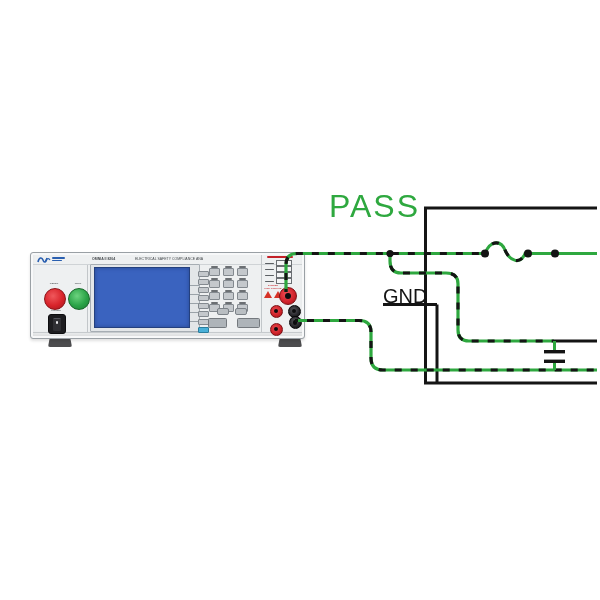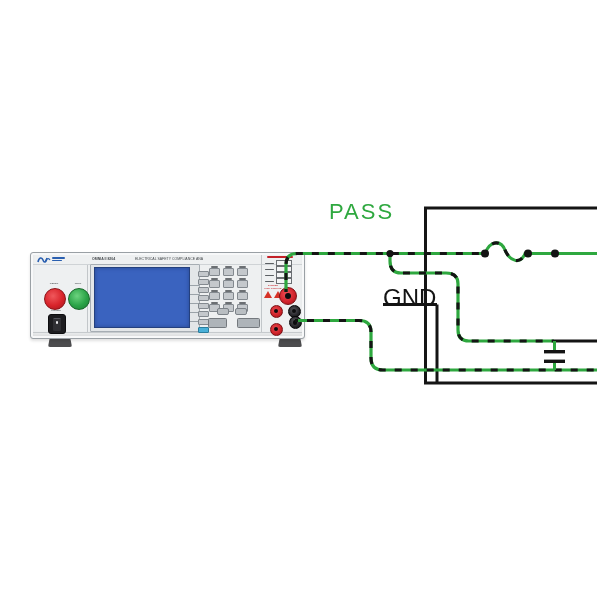--- a/index.html
+++ b/index.html
@@ -1,23 +1,23 @@
 <!DOCTYPE html>
 <html><head>
 <meta charset="utf-8">
 <style>
   html,body{margin:0;padding:0;background:#fff;}
   #stage{position:relative;width:600px;height:600px;background:#fff;overflow:hidden;
          font-family:"Liberation Sans",sans-serif;}
   .abs{position:absolute;}
 
   
-  #pass-label{left:329px;top:201px;font-size:22px;line-height:1;color:#2ea83f;
+  #pass-label{left:329px;top:190px;font-size:32px;line-height:1;color:#2ea83f;
               letter-spacing:2px;font-weight:400;}
-  #gnd-label{left:383px;top:286px;font-size:24px;line-height:1;color:#141414;font-weight:400;}
+  #gnd-label{left:383px;top:286px;font-size:20px;line-height:1;color:#141414;font-weight:400;}
 
   
   #device{left:30px;top:252px;width:273px;height:85px;background:#eef0f1;
           border:1px solid #9aa0a5;border-radius:3px;
           box-shadow:inset 0 0 0 2px #f7f8f9, inset 0 -3px 5px rgba(0,0,0,.10), 0 2px 3px rgba(0,0,0,.12);}
   .seam{left:2px;top:11px;width:269px;height:1px;background:#cfd3d6;}
   .seam2{left:2px;top:79px;width:269px;height:1px;background:#c6cacd;}
   .vdiv{width:1px;background:#c2c6c9;}
   #hdr-logo{left:6px;top:3px;width:14px;height:8px;}
   .brandbar{left:21px;height:1.6px;background:#2a5fb0;border-radius:1px;}

